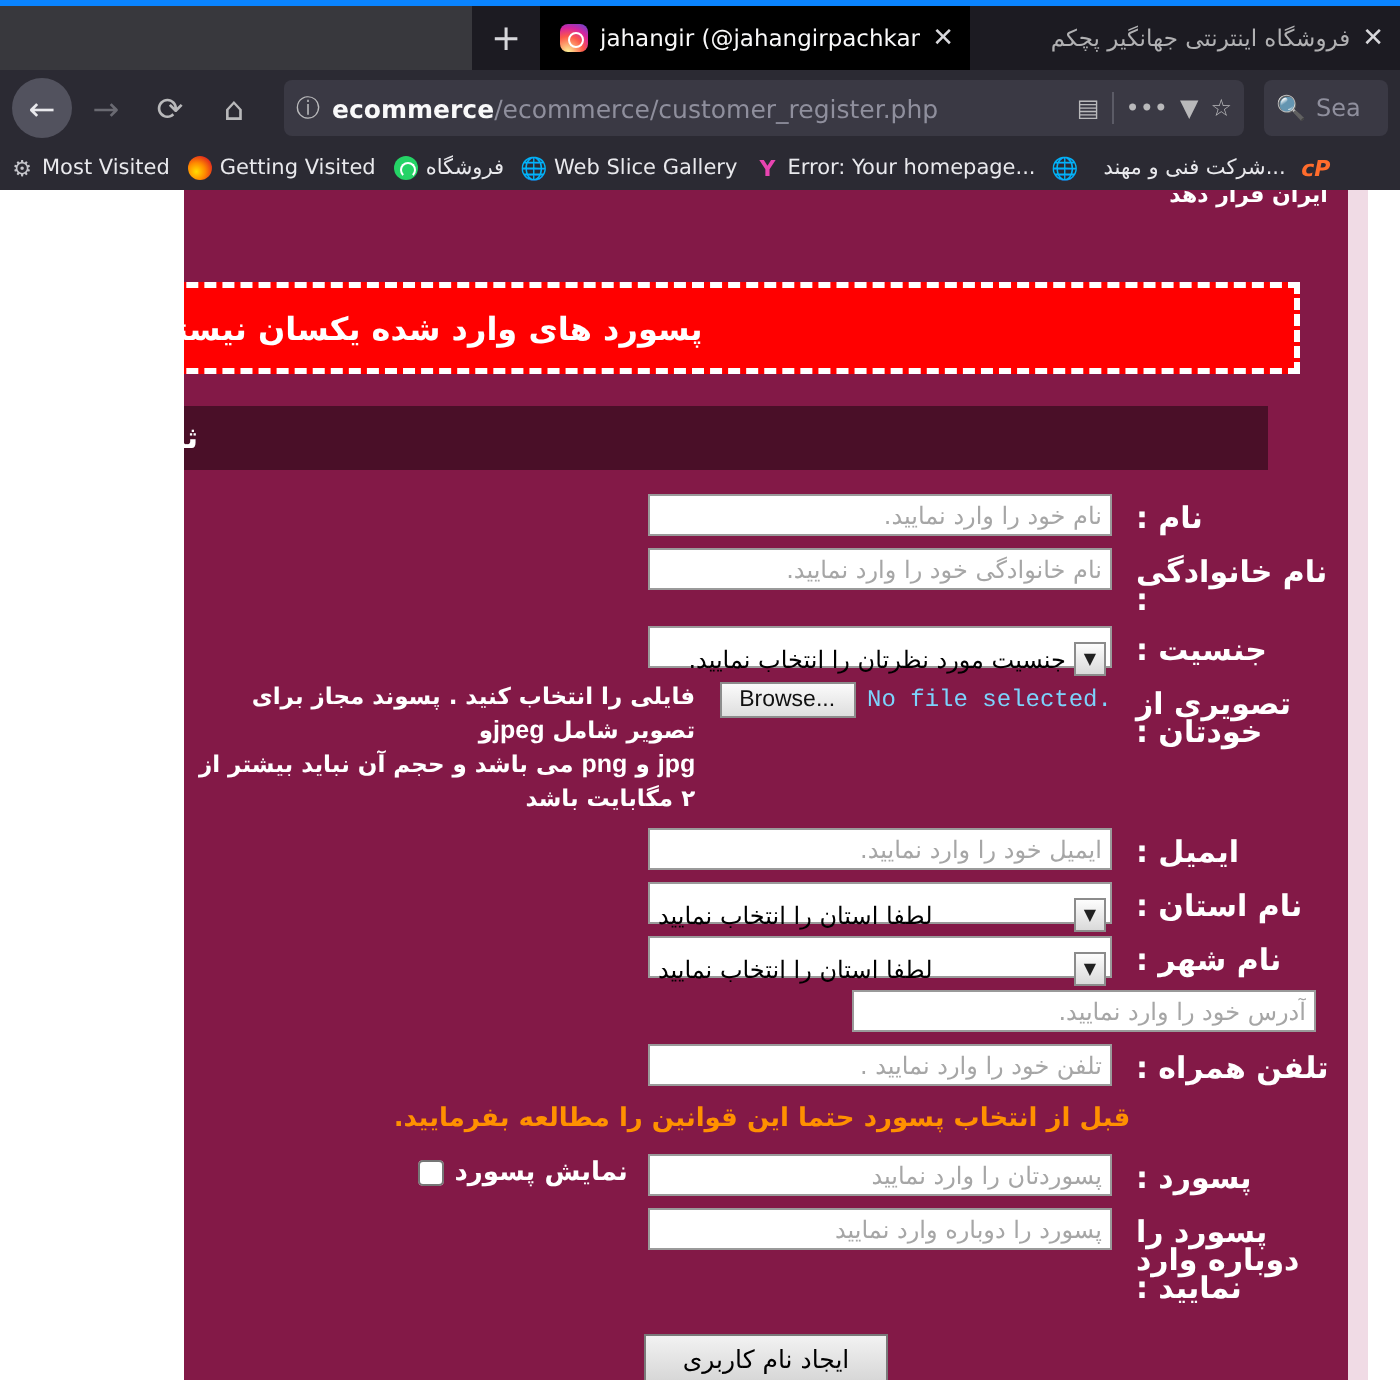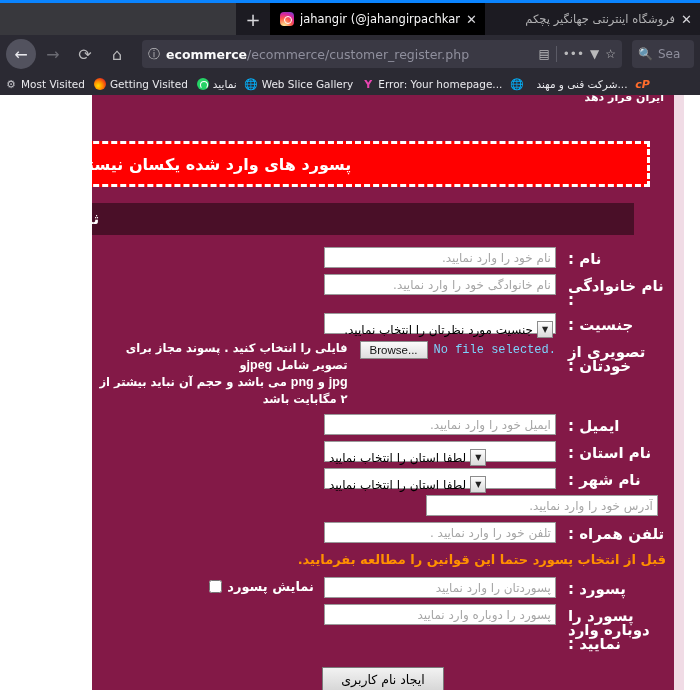--- a/index.html
+++ b/index.html
@@ -247,21 +247,21 @@
   input.txt::placeholder { color: #a6a6a6; }
 
   .sel {
     width: 232px;
     height: 21px;
     border: 1px solid #9a9a9a;
     background: #ffffff;
     display: flex;
     align-items: center;
     flex-direction: row-reverse;
-    justify-content: flex-start;
+    justify-content: space-between;
     font-size: 12px;
     color: #000;
     padding: 12px 2px 0 4px;
     direction: rtl;
   }
   .sel .sel-val { padding-right: 4px; white-space: nowrap; overflow: hidden; }
   .sel .arrow {
     width: 16px; height: 17px;
     background: linear-gradient(#fdfdfd, #dadada);
     border: 1px solid #8c8c8c;
@@ -295,21 +295,21 @@
     flex: 1;
     min-width: 0;
     padding-right: 6px;
   }
   .filehelp .lat { font-family: "Liberation Sans", sans-serif; font-size: 12.5px; }
 
   .rule-note {
     color: #ff9000;
     font-size: 13px;
     font-weight: bold;
-    text-align: right;
+    text-align: center;
     padding: 3px 0 4px 4px;
     width: 100%;
   }
   .rule-row { padding-right: 8px; }
 
   .show-pass {
     display: flex; align-items: center; gap: 5px;
     color: #ffffff; font-size: 13px; font-weight: bold;
     flex-direction: row-reverse;
     margin-right: 10px;
@@ -374,21 +374,21 @@
     <div class="bm">
       <span class="bm-ico globe">⚙</span>
       <span>Most Visited</span>
     </div>
     <div class="bm">
       <span class="ff-ico bm-ico"></span>
       <span>Getting Visited</span>
     </div>
     <div class="bm">
       <span class="wa-ico bm-ico"></span>
-      <span>نمایید</span>
+      <span>فروشگاه</span>
     </div>
     <div class="bm">
       <span class="bm-ico globe">🌐</span>
       <span>Web Slice Gallery</span>
     </div>
     <div class="bm">
       <span class="bm-ico star-y">Y</span>
       <span>Error: Your homepage...</span>
     </div>
     <div class="bm">

